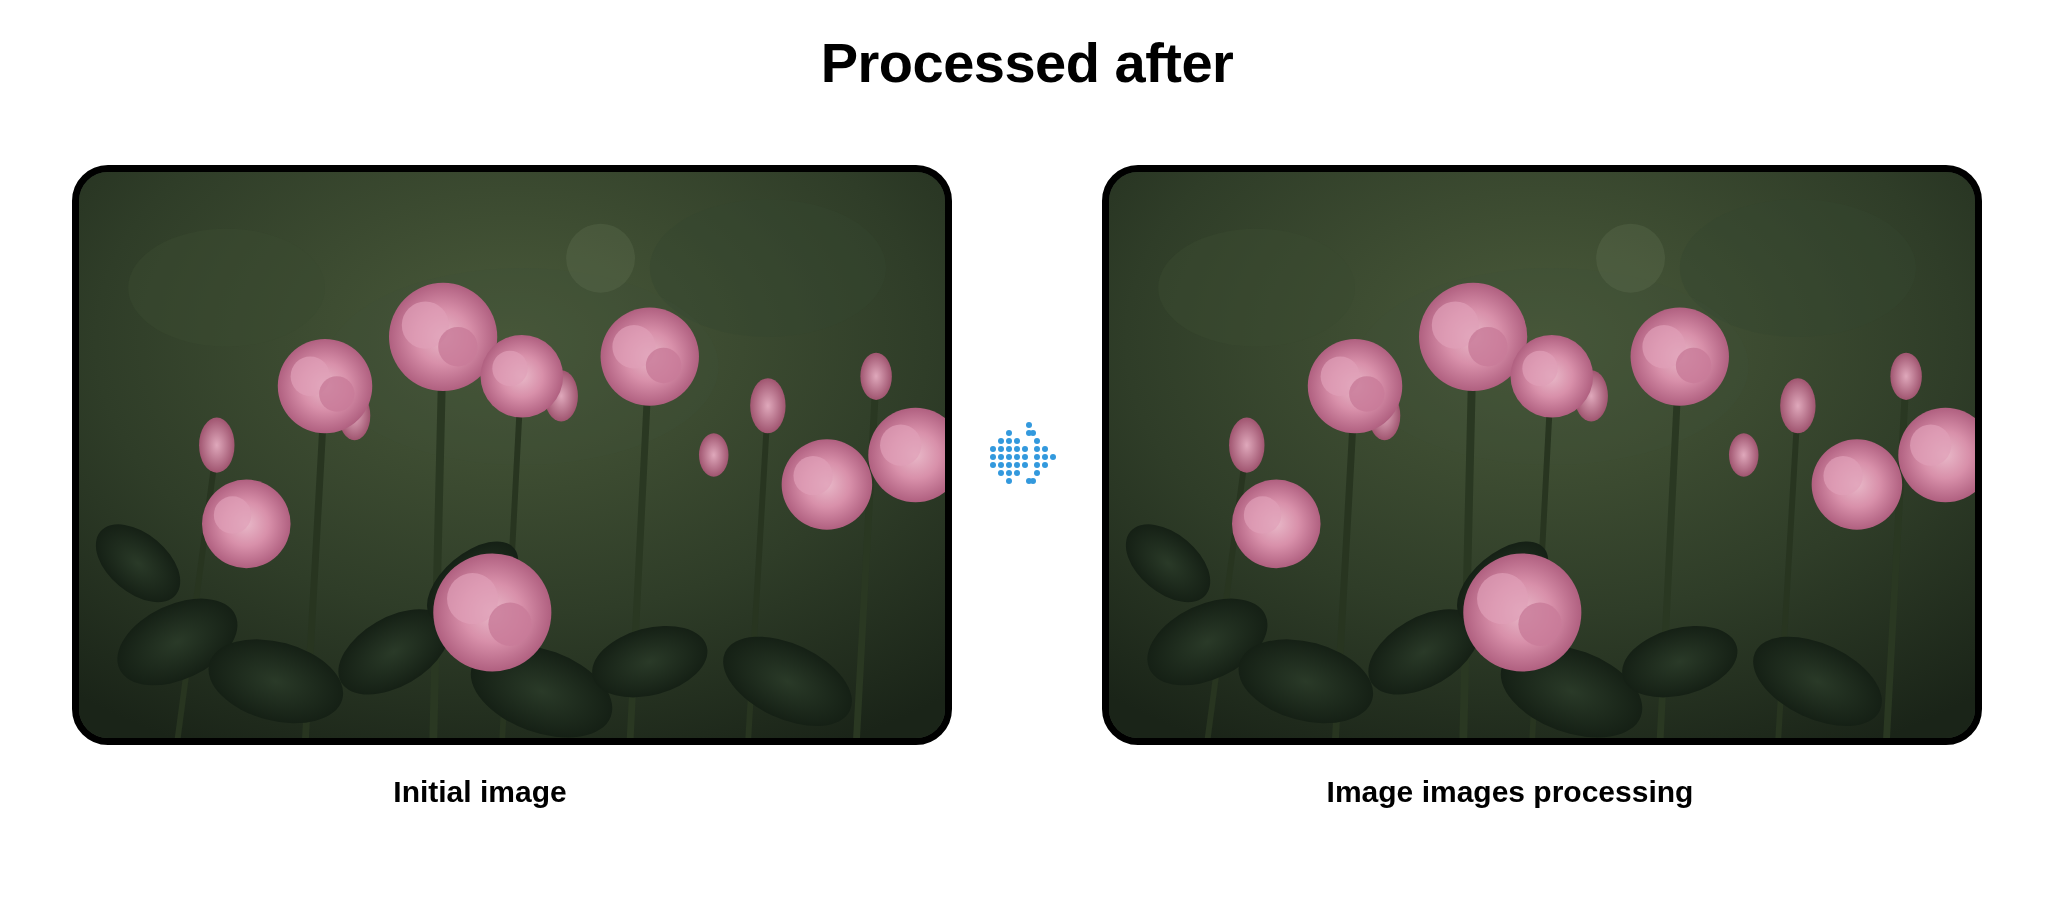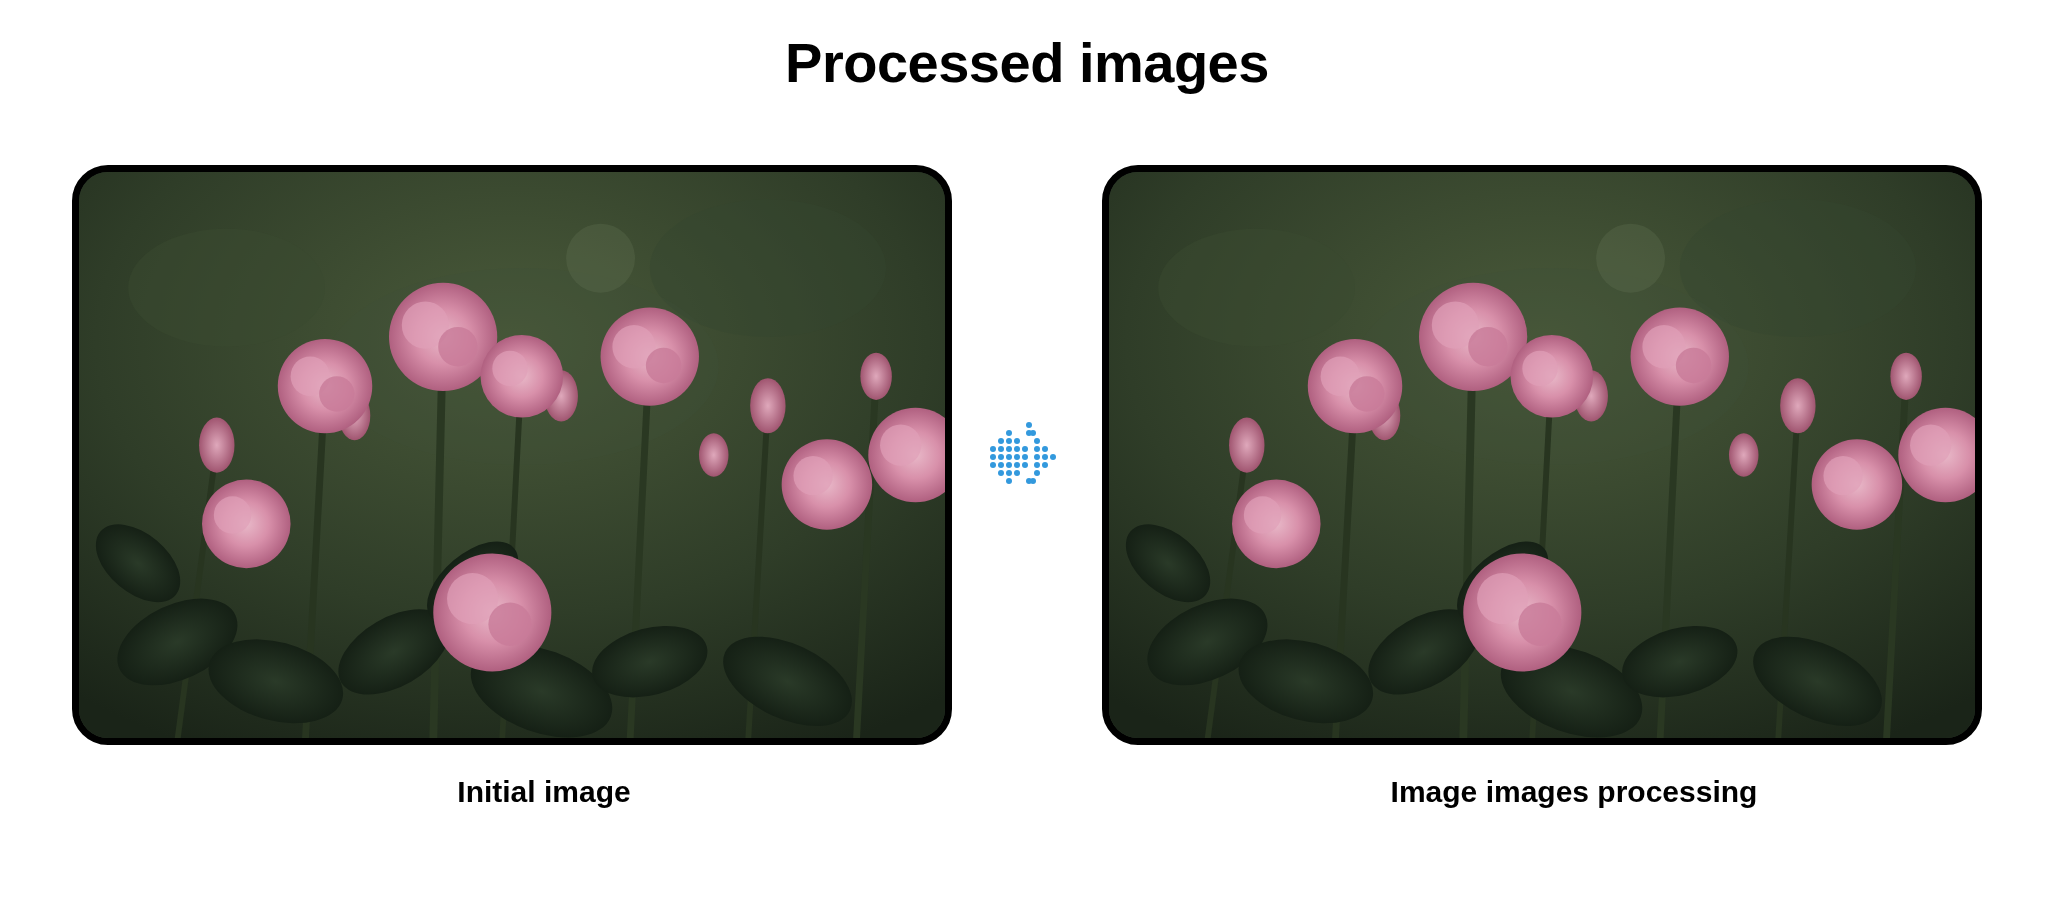--- a/index.html
+++ b/index.html
@@ -50,21 +50,21 @@
     }
     .arrow-container {
       width: 90px;
       height: 90px;
       display: flex;
       align-items: center;
       justify-content: center;
     }
     .labels-row {
       display: flex;
-      justify-content: flex-end;
+      justify-content: flex-start;
       gap: 30px;
       width: 100%;
       margin-top: 30px;
     }
     .image-label {
       width: 880px;
       text-align: center;
       font-size: 30px;
       font-weight: 700;
       color: #000000;
@@ -76,21 +76,21 @@
     .flower-svg {
       width: 100%;
       height: 100%;
       display: block;
     }
   </style>
 </head>
 <body>
 
 <div class="container">
-  <h1 class="page-title">Processed images</h1>
+  <h1 class="page-title">Processed after</h1>
 
   <div class="comparison-row">
 
     <div class="image-frame">
       <div class="image-content">
         <svg class="flower-svg" viewBox="0 0 880 580" preserveAspectRatio="xMidYMid slice">
           <defs>
             <radialGradient id="bgGrad1" cx="50%" cy="30%" r="80%">
               <stop offset="0%" stop-color="#4a5a3a"></stop>
               <stop offset="60%" stop-color="#2f3d28"></stop>

